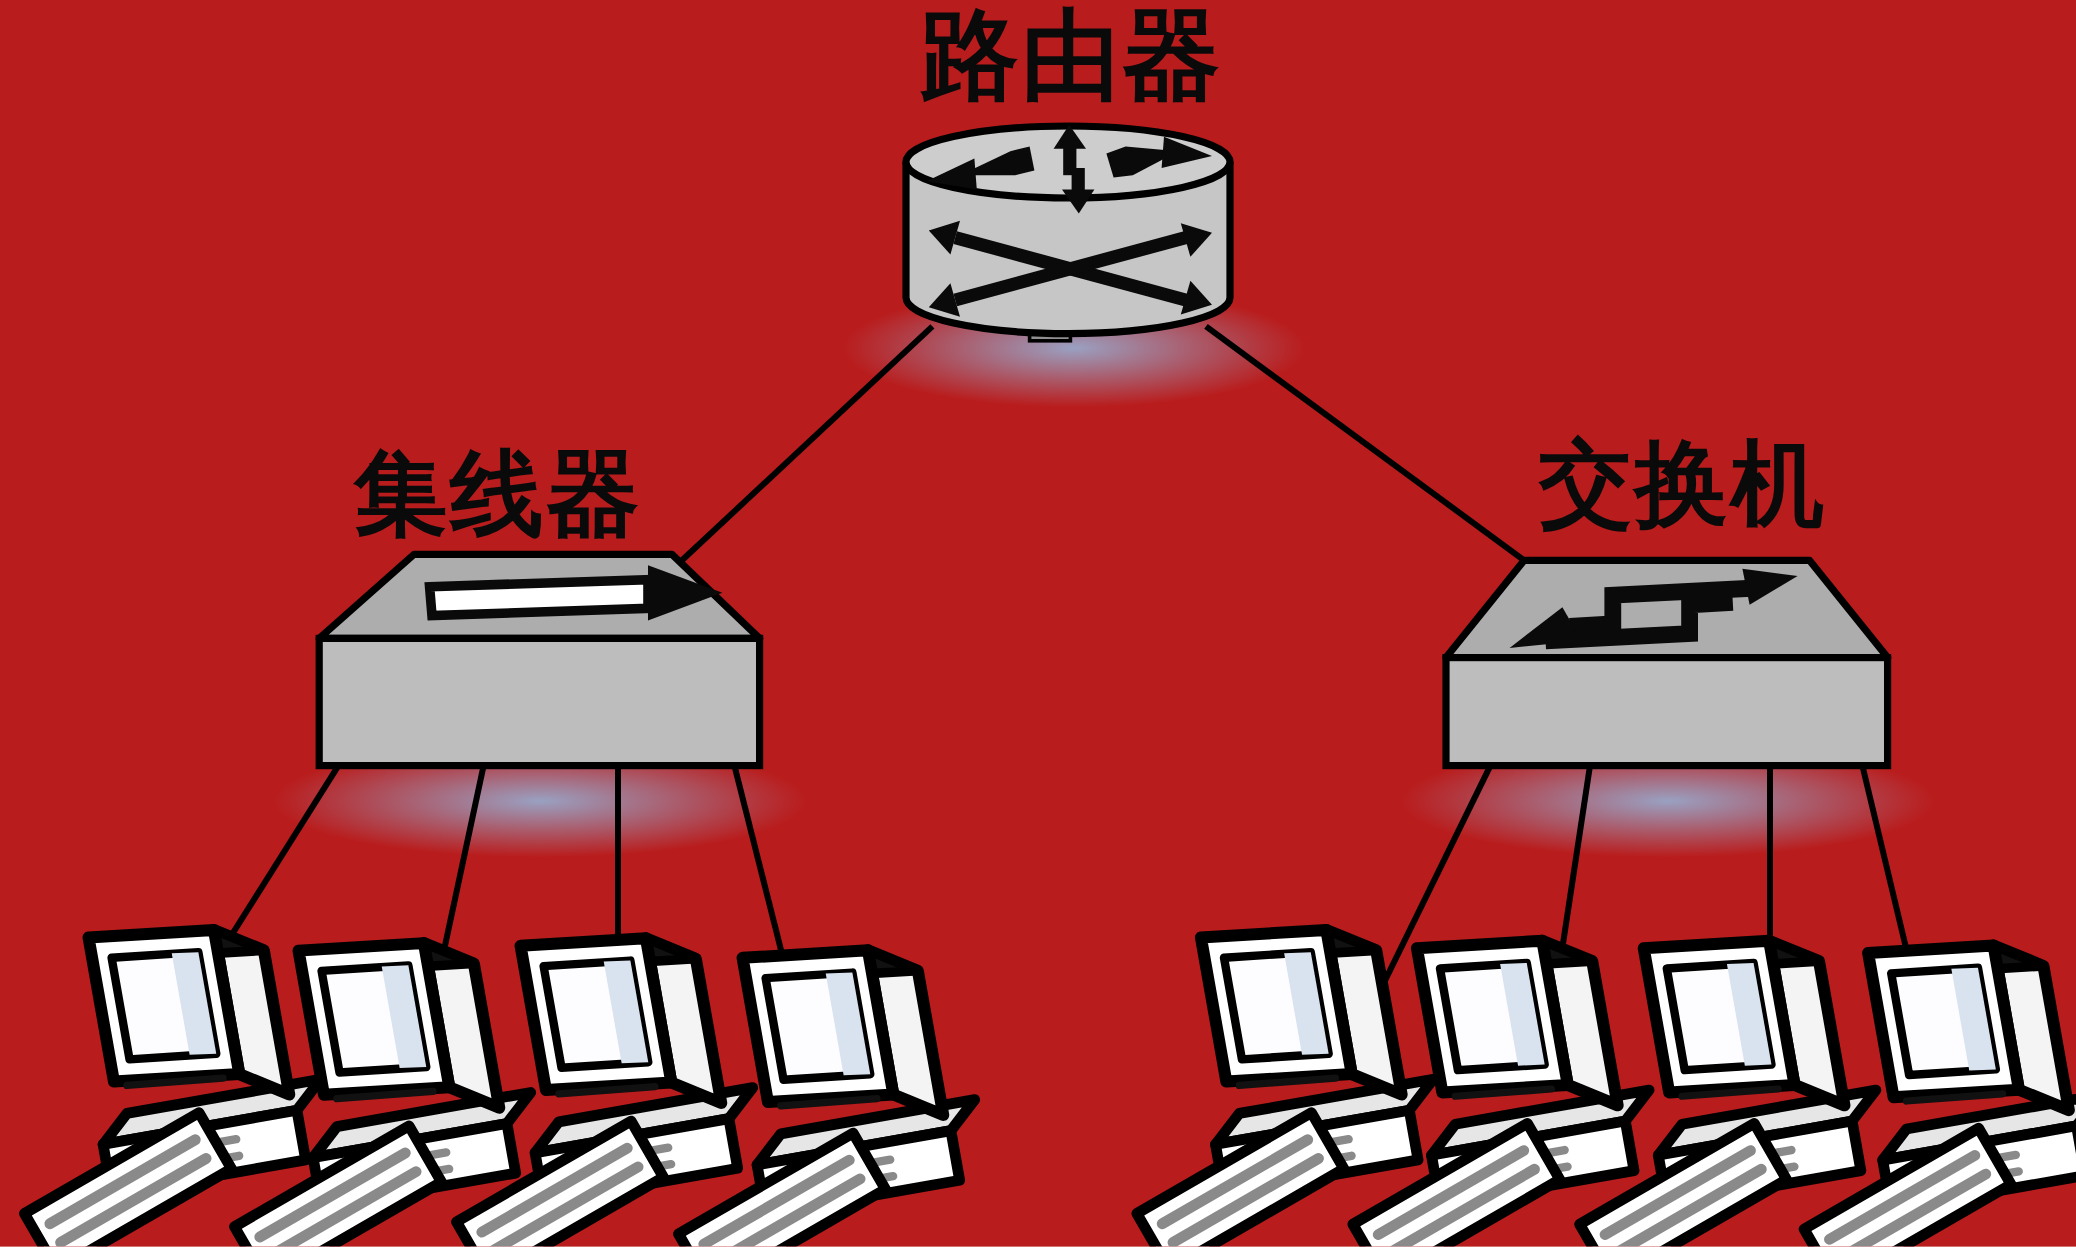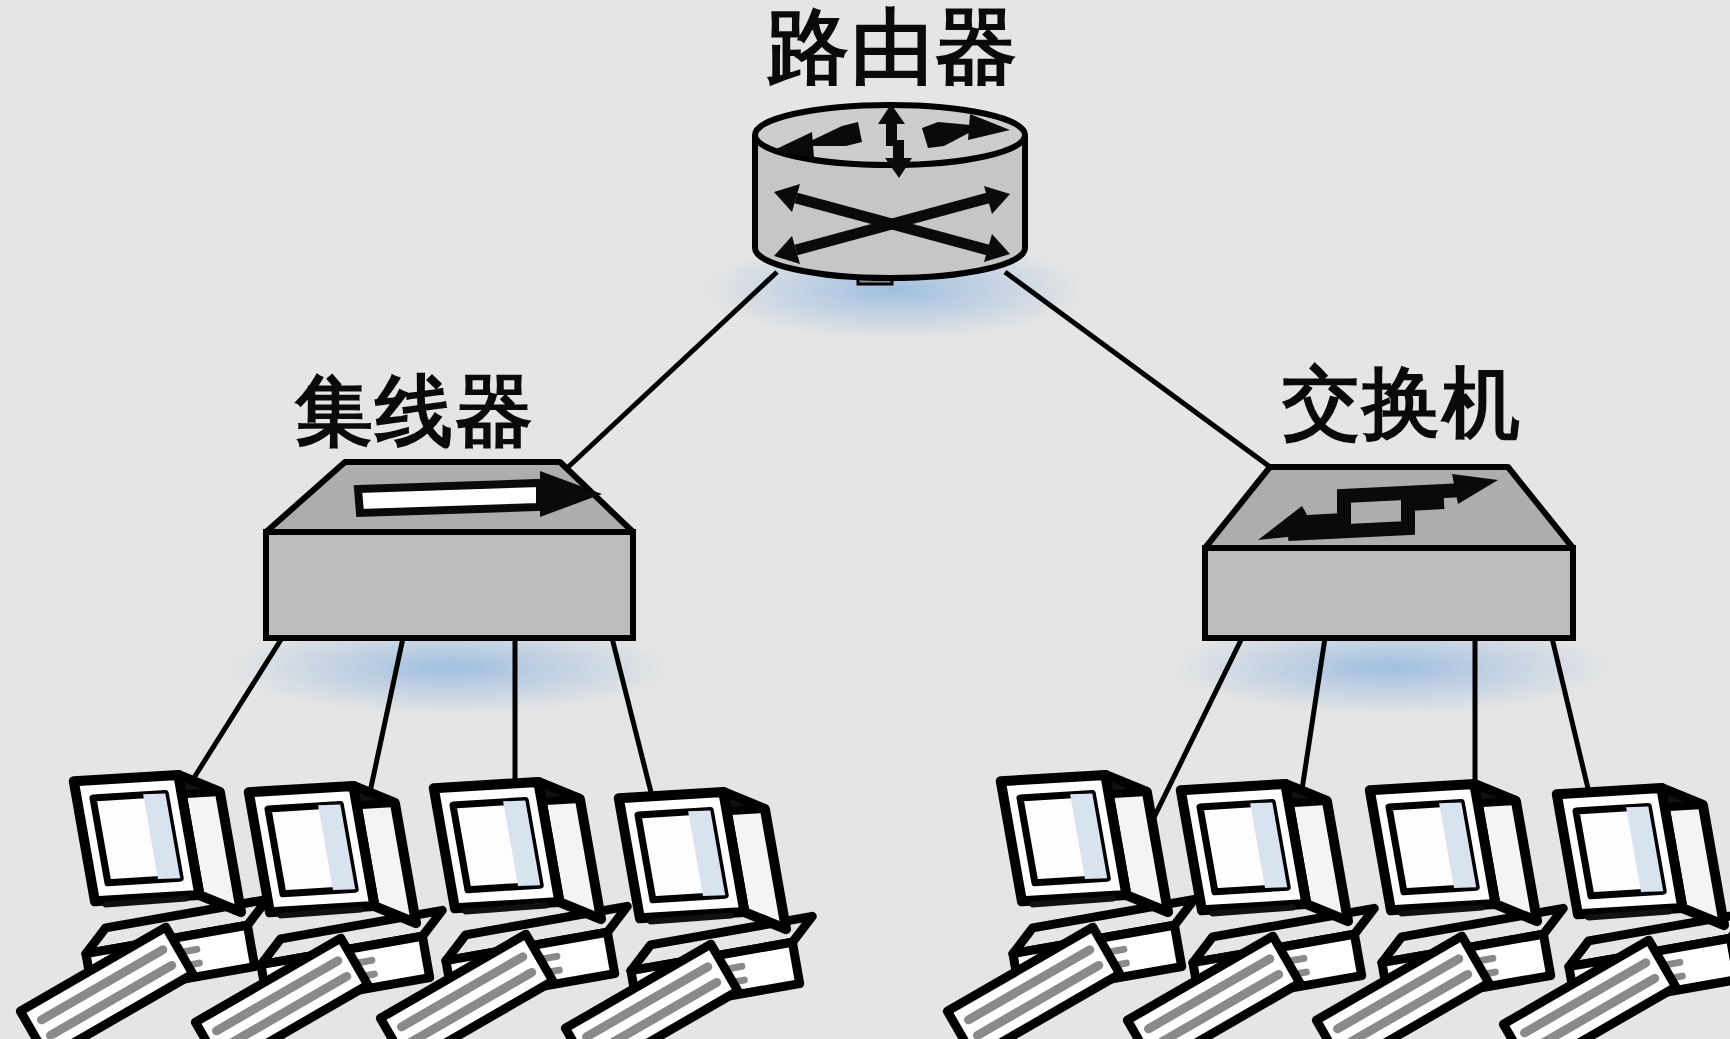--- a/index.html
+++ b/index.html
@@ -5,21 +5,21 @@
   html, body {
     margin: 0;
     padding: 0;
     background: #ffffff;
     font-family: "Liberation Sans", "DejaVu Sans", sans-serif;
   }
   .stage {
     position: relative;
     width: 1730px;
     height: 1039px;
-    background: #e5e5e5;
+    background: #b91c1c;
     overflow: hidden;
   }
   .scene {
     position: absolute;
     left: 0; top: 0;
     width: 1730px;
     height: 1039px;
   }
   .glow {
     position: absolute;

